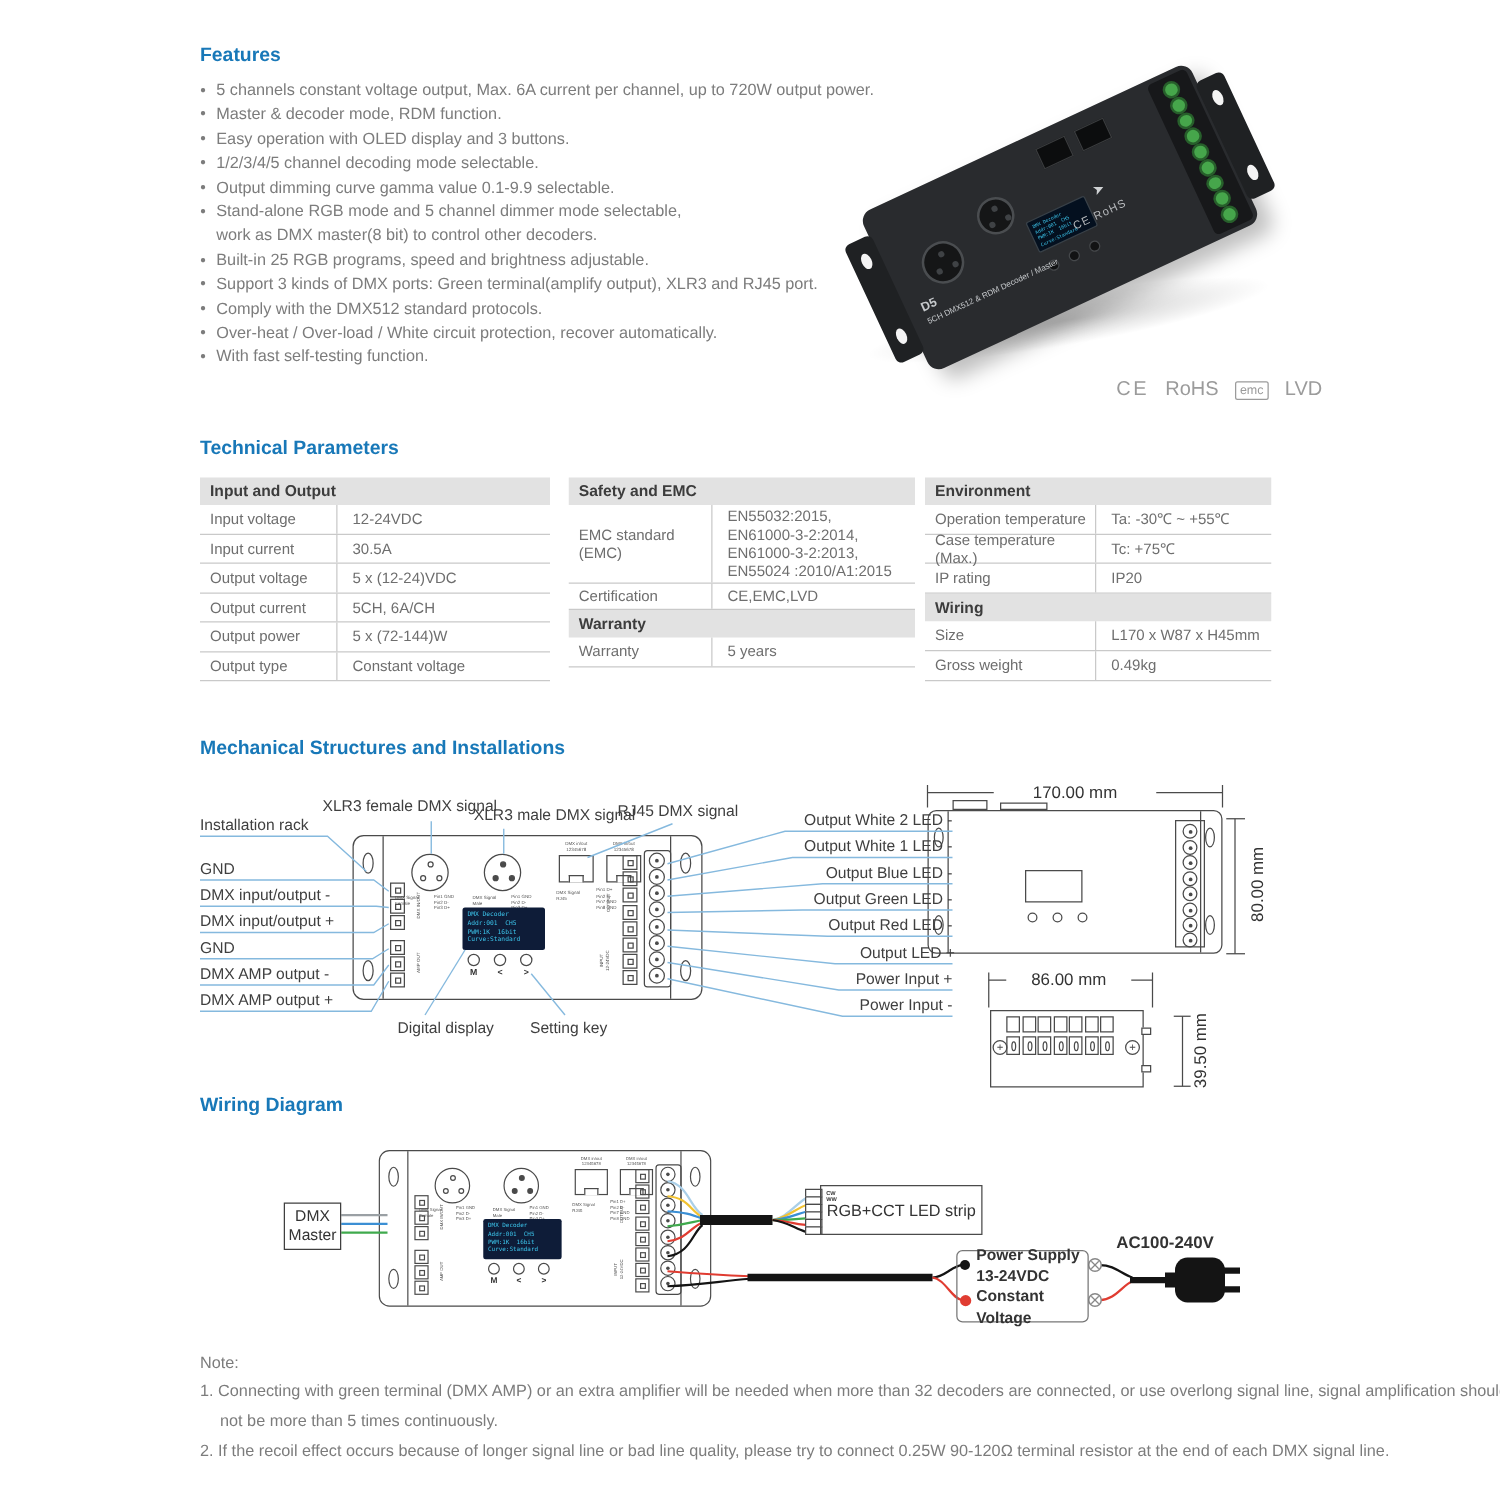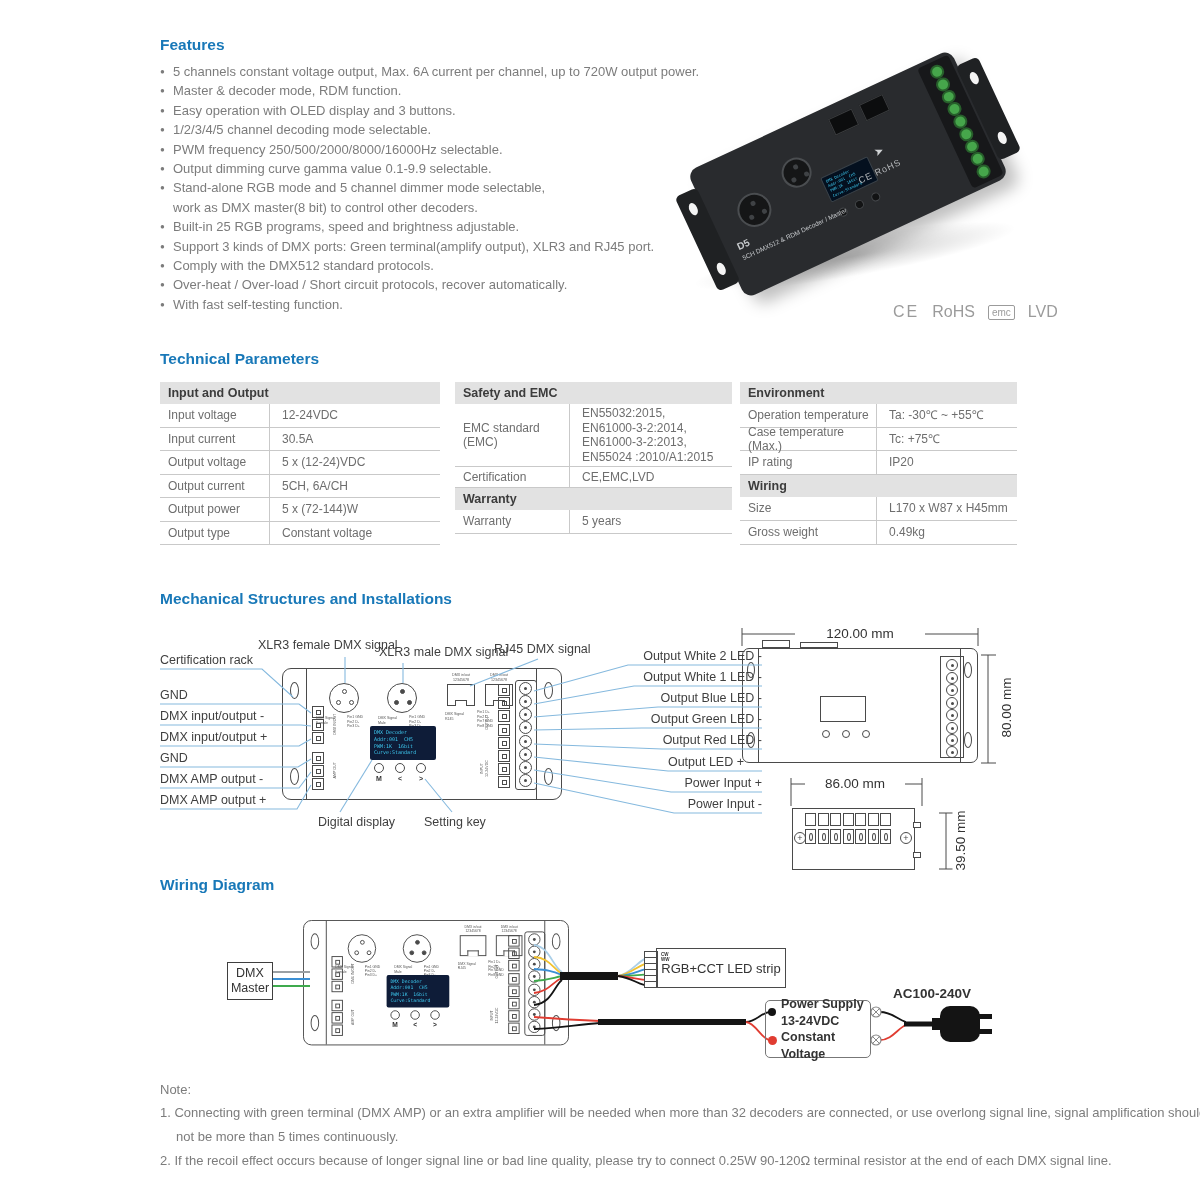--- a/index.html
+++ b/index.html
@@ -121,28 +121,27 @@
 <body>
 
 <div id="page">
 
   <h2 class="sec" style="left:160px;top:36px">Features</h2>
   <ul id="features-list">
     <li>5 channels constant voltage output, Max. 6A current per channel, up to 720W output power.</li>
     <li>Master &amp; decoder mode, RDM function.</li>
     <li>Easy operation with OLED display and 3 buttons.</li>
     <li>1/2/3/4/5 channel decoding mode selectable.</li>
-    <li>PWM frequency 250/500/2000/8000/16000Hz selectable.</li>
     <li>Output dimming curve gamma value 0.1-9.9 selectable.</li>
     <li>Stand-alone RGB mode and 5 channel dimmer mode selectable,
 work as DMX master(8 bit) to control other decoders.</li>
     <li>Built-in 25 RGB programs, speed and brightness adjustable.</li>
     <li>Support 3 kinds of DMX ports: Green terminal(amplify output), XLR3 and RJ45 port.</li>
     <li>Comply with the DMX512 standard protocols.</li>
-    <li>Over-heat / Over-load / Short circuit protocols, recover automatically.</li>
+    <li>Over-heat / Over-load / White circuit protection, recover automatically.</li>
     <li>With fast self-testing function.</li>
   </ul>
 
   <div id="photo">
     <div class="pshadow"></div>
     <div class="pbody">
       <div class="flange" style="left:-22px;top:18px">
         <i style="top:12px"></i>
           <i style="top:78px"></i>
       </div>
@@ -355,33 +354,33 @@
     <div class="bdot" style="left:113px;top:95px"></div>
     <div class="bdot" style="left:134px;top:95px"></div>
     <div class="blab" style="left:92px;top:107px">M</div>
     <div class="blab" style="left:113px;top:107px">&lt;</div>
     <div class="blab" style="left:134px;top:107px">&gt;</div>
   </div>
 
   <div class="mlabel" style="left:258px;top:638px">XLR3 female DMX signal</div>
   <div class="mlabel" style="left:379px;top:645px">XLR3 male DMX signal</div>
   <div class="mlabel" style="left:494px;top:642px">RJ45 DMX signal</div>
-  <div class="mlabel" style="left:160px;top:653px">Certification rack</div>
+  <div class="mlabel" style="left:160px;top:653px">Installation rack</div>
   <div class="mlabel" style="left:160px;top:688px">GND</div>
   <div class="mlabel" style="left:160px;top:709px">DMX input/output -</div>
   <div class="mlabel" style="left:160px;top:730px">DMX input/output +</div>
   <div class="mlabel" style="left:160px;top:751px">GND</div>
   <div class="mlabel" style="left:160px;top:772px">DMX AMP output -</div>
   <div class="mlabel" style="left:160px;top:793px">DMX AMP output +</div>
   <div class="mlabel mright" style="left:562px;top:649px">Output White 2 LED -</div>
   <div class="mlabel mright" style="left:562px;top:670px">Output White 1 LED -</div>
   <div class="mlabel mright" style="left:562px;top:691px">Output Blue LED -</div>
   <div class="mlabel mright" style="left:562px;top:712px">Output Green LED -</div>
   <div class="mlabel mright" style="left:562px;top:733px">Output Red LED -</div>
-  <div class="mlabel mright" style="left:544px;top:755px">Output LED +</div>
+  <div class="mlabel mright" style="left:564px;top:755px">Output LED +</div>
   <div class="mlabel mright" style="left:562px;top:776px">Power Input +</div>
   <div class="mlabel mright" style="left:562px;top:797px">Power Input -</div>
   <div class="mlabel" style="left:318px;top:815px">Digital display</div>
   <div class="mlabel" style="left:424px;top:815px">Setting key</div>
 
   <div id="dim-top">
     <div class="outline"></div>
     <div class="vline" style="left:16px"></div>
     <div class="vline" style="left:218px"></div>
     <div class="oval" style="left:5px;top:14px"></div>
@@ -397,21 +396,21 @@
     <div class="tframe" style="left:198px;top:8px;width:24px;height:102px"></div>
     <div class="scr" style="left:204px;top:11px"></div>
     <div class="scr" style="left:204px;top:24px"></div>
     <div class="scr" style="left:204px;top:36px"></div>
     <div class="scr" style="left:204px;top:49px"></div>
     <div class="scr" style="left:204px;top:61px"></div>
     <div class="scr" style="left:204px;top:74px"></div>
     <div class="scr" style="left:204px;top:86px"></div>
     <div class="scr" style="left:204px;top:98px"></div>
   </div>
-  <div class="dimtext" style="left:795px;top:626px;width:130px">120.00 mm</div>
+  <div class="dimtext" style="left:795px;top:626px;width:130px">170.00 mm</div>
   <div class="dimtext vdim" style="left:963px;top:700px;width:86px">80.00 mm</div>
 
   <div id="dim-end">
     <div class="outline"></div>
     <div class="cellt" style="left:13px;top:5px"></div>
     <div class="cellt" style="left:26px;top:5px"></div>
     <div class="cellt" style="left:38px;top:5px"></div>
     <div class="cellt" style="left:51px;top:5px"></div>
     <div class="cellt" style="left:63px;top:5px"></div>
     <div class="cellt" style="left:76px;top:5px"></div>

